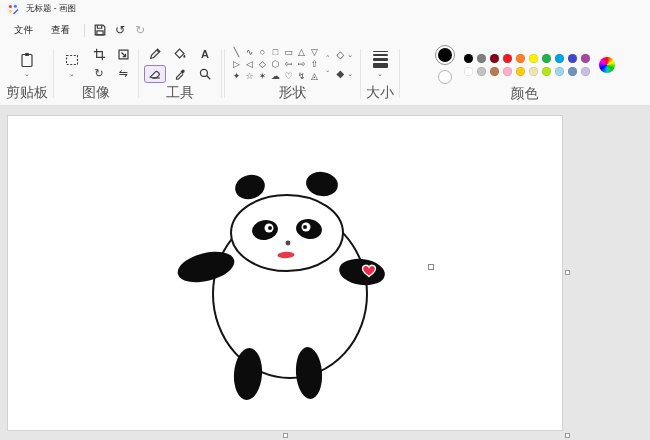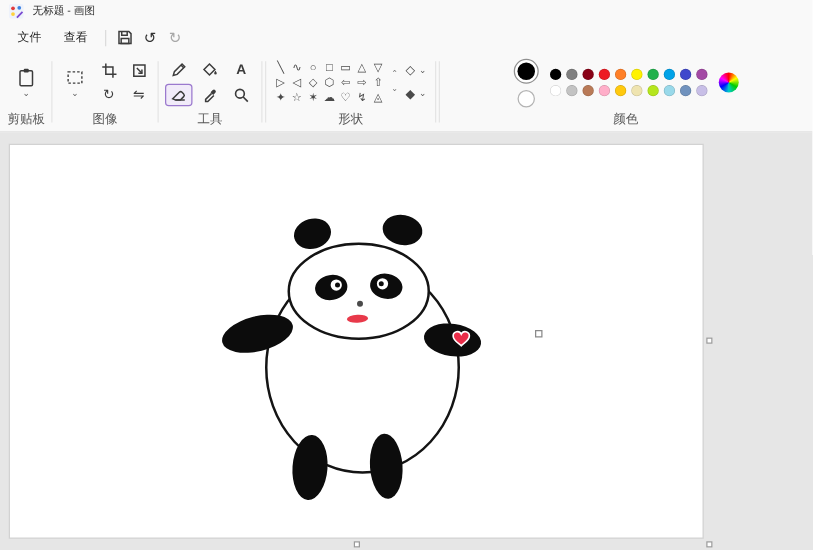--- a/index.html
+++ b/index.html
@@ -16,21 +16,21 @@
   .menu-item { font-size:9.5px; color:#1f1f1f; padding:3px 9px; border-radius:4px; cursor:default; }
   .mb-sep { width:1px; height:13px; background:#dcdcdc; margin:0 5px; }
   .icon-btn { width:20px; height:20px; display:flex; align-items:center; justify-content:center; border-radius:4px; }
   .glyph-undo { font-size:12px; color:#333; line-height:1; }
   .glyph-redo { font-size:12px; color:#a8a8a8; line-height:1; }
 
   
   .ribbon { height:64px; display:flex; align-items:stretch; padding:0 2px; border-bottom:1px solid #e1e1e1; flex:none; background:#f9f9f9; }
   .rgroup { display:flex; flex-direction:column; align-items:center; padding:3px 4px 0; }
   .rgroup-content { flex:1; display:flex; align-items:center; }
-  .rgroup-label { font-size:10px; color:#565656; padding:1px 0 3px; white-space:nowrap; }
+  .rgroup-label { font-size:14px; color:#565656; padding:1px 0 3px; white-space:nowrap; }
   .rsep { width:1px; background:#e5e5e5; margin:7px 1px; }
   .caret { font-size:7px; color:#5a5a5a; line-height:1; }
   .bigbtn { display:flex; flex-direction:column; align-items:center; gap:2px; padding:2px 5px; border-radius:4px; }
   svg.ic { display:block; }
   .ic path, .ic rect, .ic circle { vector-effect:non-scaling-stroke; }
 
   
   .img-cols { display:flex; align-items:center; gap:4px; }
   .two-row { display:flex; flex-direction:column; gap:3px; align-items:center; }
   .mini-btn { width:20px; height:16px; display:flex; align-items:center; justify-content:center; border-radius:3px; font-size:11px; color:#3c3c3c; }
@@ -246,20 +246,34 @@
               <span>◆</span>
               <span class="caret">⌄</span>
             </span>
           </div>
         </div>
       </div>
       <div class="rgroup-label">形状</div>
     </div>
     <div class="rsep"></div>
 
+    <div class="rgroup">
+      <div class="rgroup-content">
+        <div class="bigbtn">
+          <span class="size-lines">
+            <i style="height:1px"></i>
+              <i style="height:2px"></i>
+              <i style="height:3px"></i>
+              <i style="height:5px"></i>
+          </span>
+          <span class="caret">⌄</span>
+        </div>
+      </div>
+      <div class="rgroup-label">大小</div>
+    </div>
     <div class="rsep"></div>
 
     <div class="rgroup" style="flex:1">
       <div class="rgroup-content">
         <div class="colors-content">
           <div class="wells">
             <span class="well-outer">
                 <span class="well1" style="background: rgb(0, 0, 0);"></span>
               </span>
             <span class="well2" style="background: rgb(255, 255, 255);"></span>

